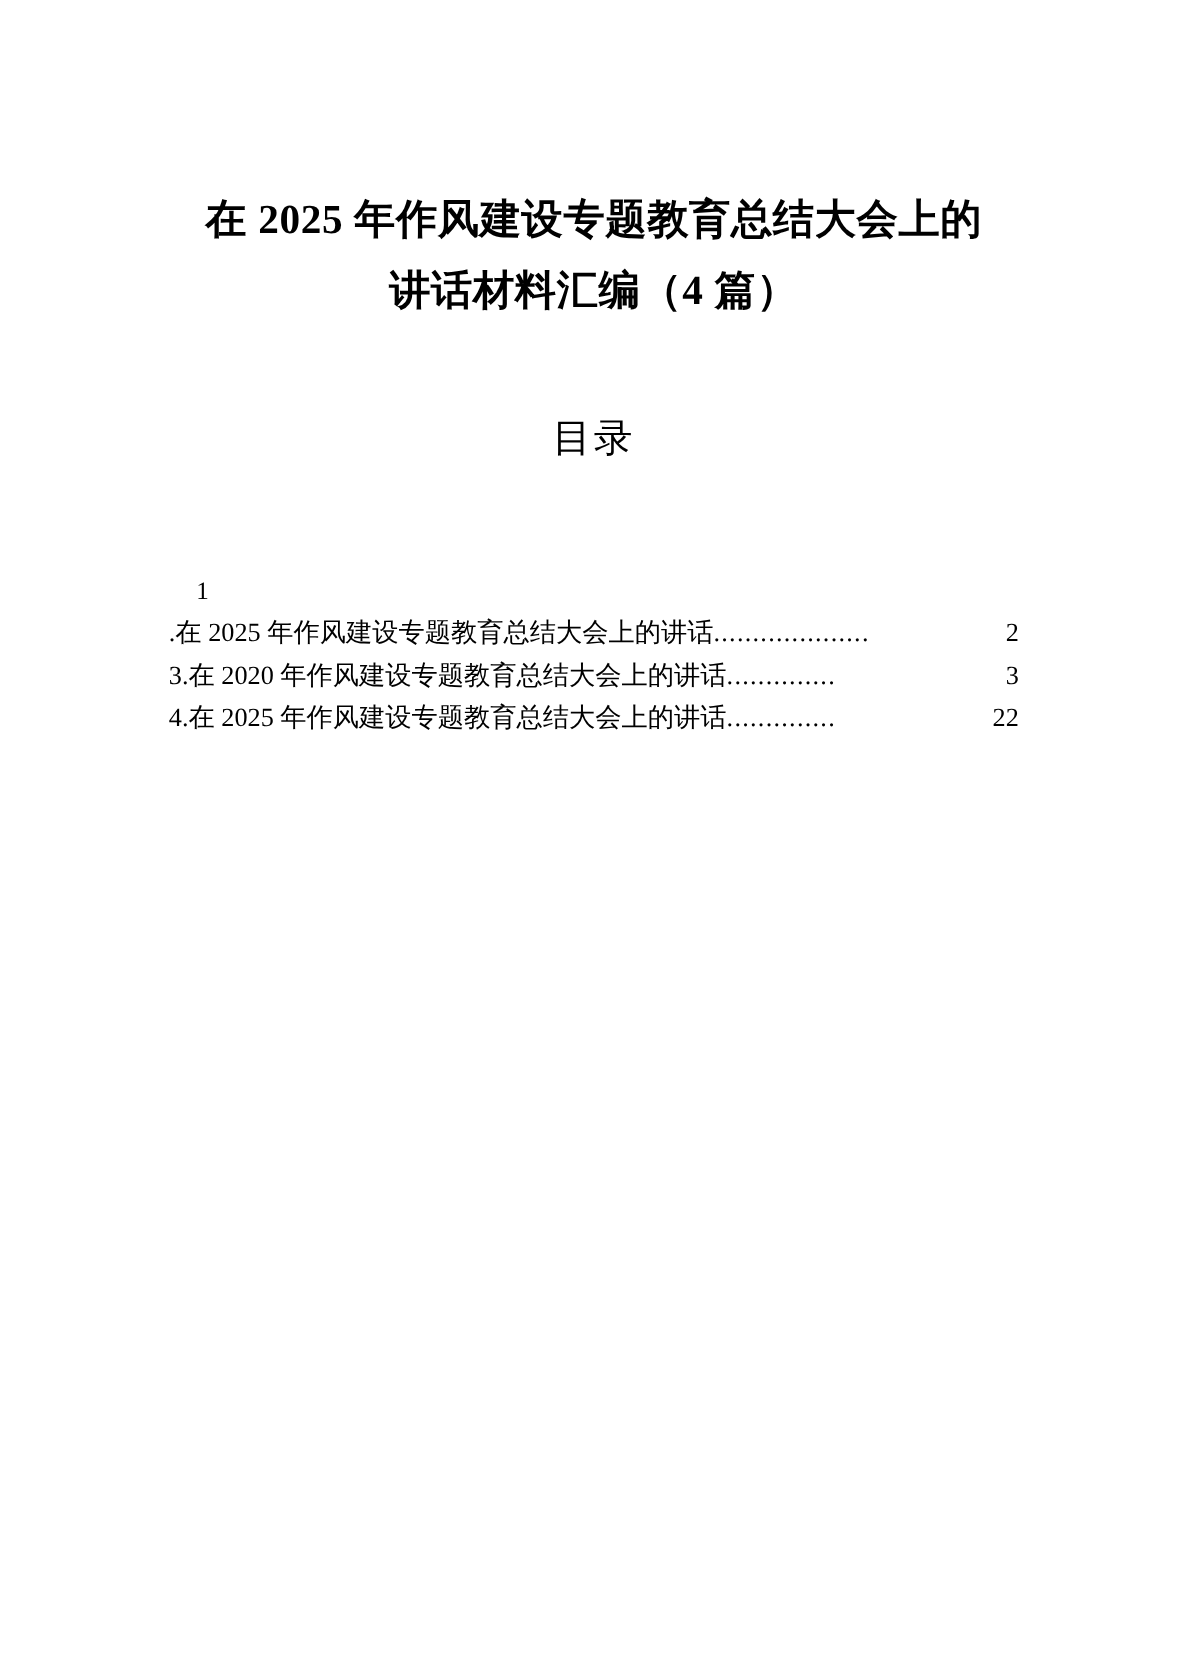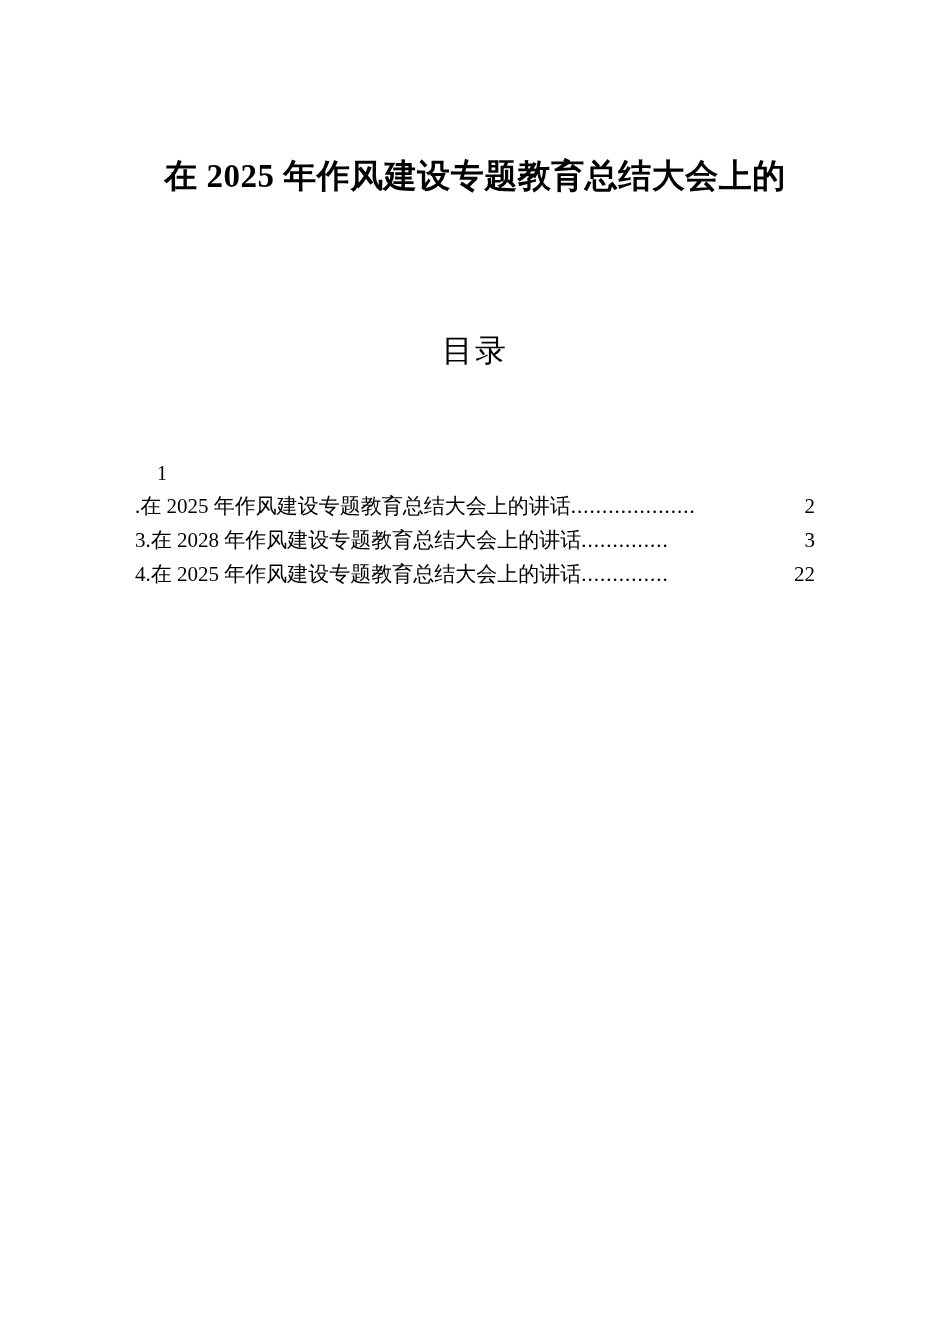--- a/index.html
+++ b/index.html
@@ -82,37 +82,38 @@
     padding-left: 0px;
   }
 </style>
 </head>
 <body>
 
 <div class="page">
 
   <h1 class="doc-title">
     <span>在 2025 年作风建设专题教育总结大会上的</span><br>
+    <span>讲话材料汇编（4 篇）</span>
   </h1>
 
   <div class="toc-heading">目录</div>
 
   <div class="toc-list">
 
     <div class="toc-first-number">1</div>
 
     <div class="toc-entry">
       <span class="label">.在 2025 年作风建设专题教育总结大会上的讲话</span>
       <span class="leader">....................</span>
       <span class="page-num">2</span>
     </div>
 
 
     <div class="toc-entry">
-      <span class="label">3.在 2028 年作风建设专题教育总结大会上的讲话</span>
+      <span class="label">3.在 2020 年作风建设专题教育总结大会上的讲话</span>
       <span class="leader">..............</span>
       <span class="page-num">3</span>
     </div>
 
     <div class="toc-entry">
       <span class="label">4.在 2025 年作风建设专题教育总结大会上的讲话</span>
       <span class="leader">..............</span>
       <span class="page-num">22</span>
     </div>
 

